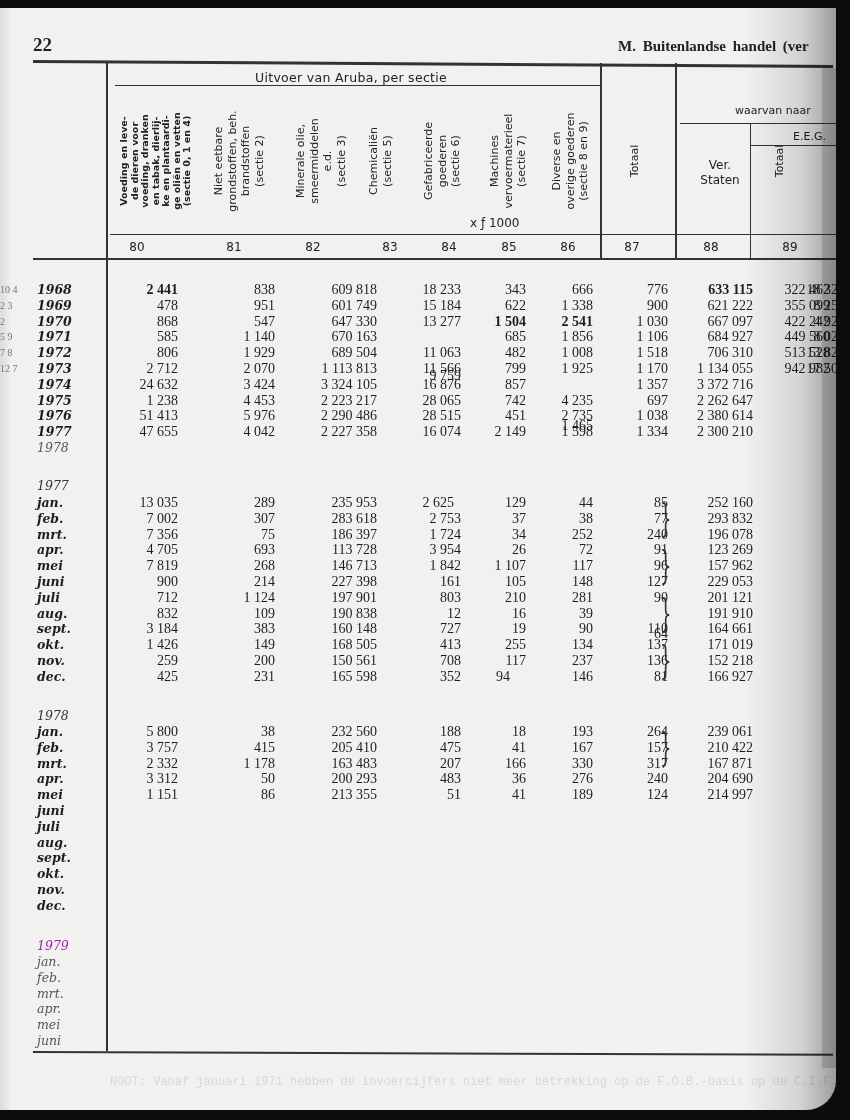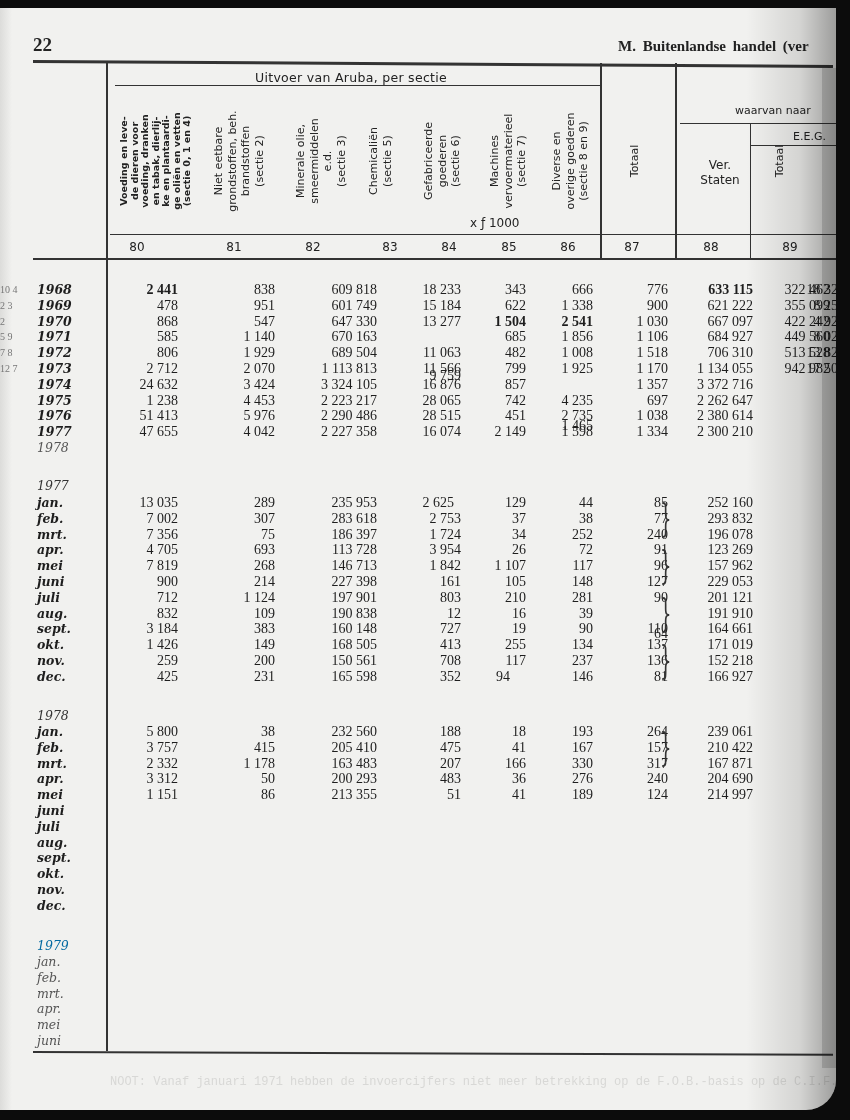--- a/index.html
+++ b/index.html
@@ -480,21 +480,21 @@
       <div class="row" style="top: 858.2px; width: 850px;">
         <div class="rowlabel">okt.</div>
       </div>
       <div class="row" style="top: 874px; width: 850px;">
         <div class="rowlabel">nov.</div>
       </div>
       <div class="row" style="top: 889.8px; width: 850px;">
         <div class="rowlabel">dec.</div>
       </div>
       <div class="row" style="top: 930px;">
-        <div class="rowlabel light" style="font-weight: normal; color: #0369a1;">1979</div>
+        <div class="rowlabel light" style="font-weight: normal; color: #a21caf;">1979</div>
       </div>
       <div class="row" style="top: 946px; width: 850px;">
         <div class="rowlabel light">jan.</div>
       </div>
       <div class="row" style="top: 961.8px; width: 850px;">
         <div class="rowlabel light">feb.</div>
       </div>
       <div class="row" style="top: 977.6px; width: 850px;">
         <div class="rowlabel light">mrt.</div>
       </div>

